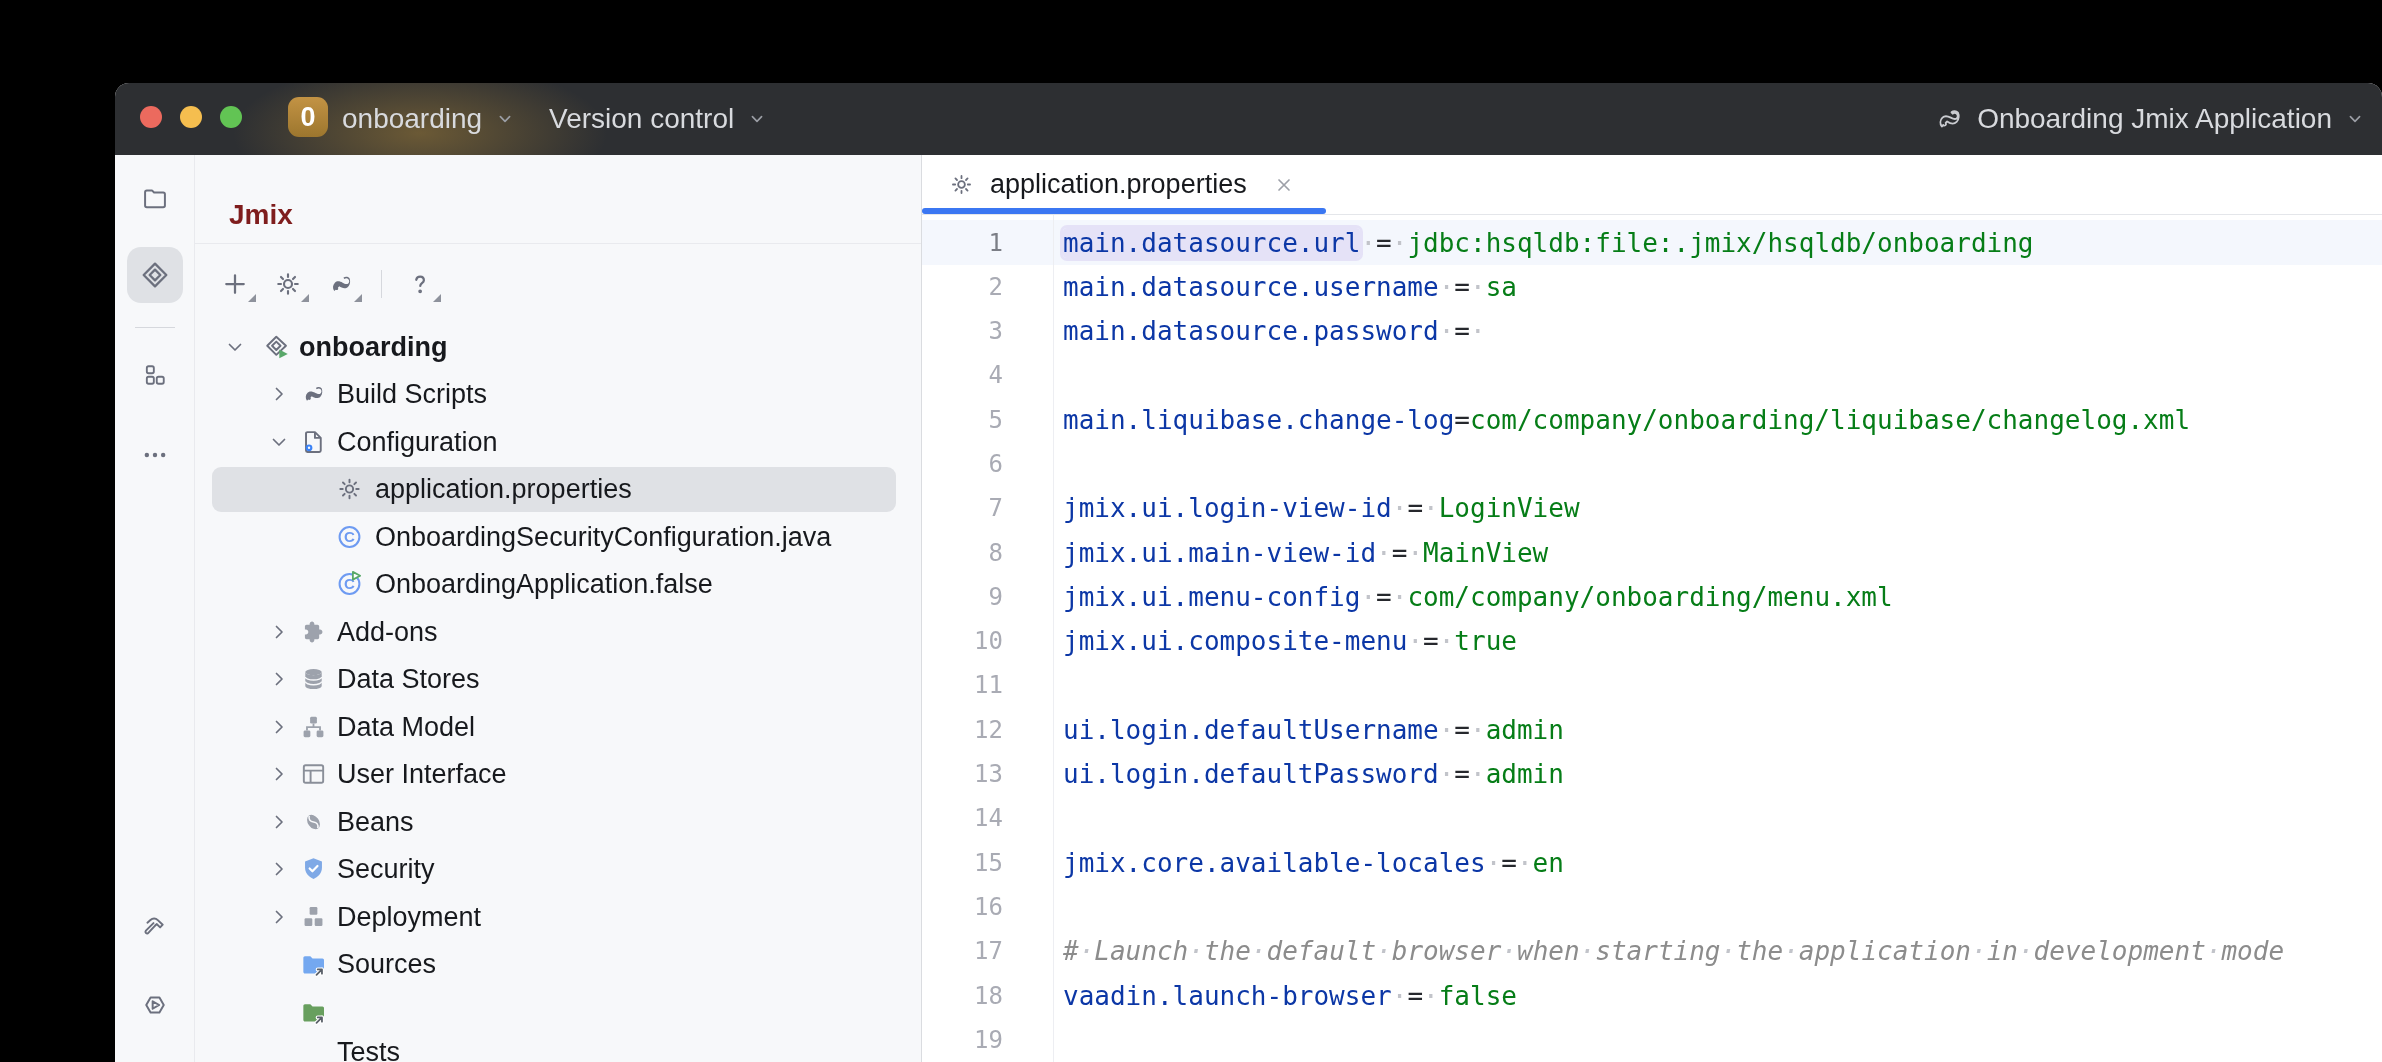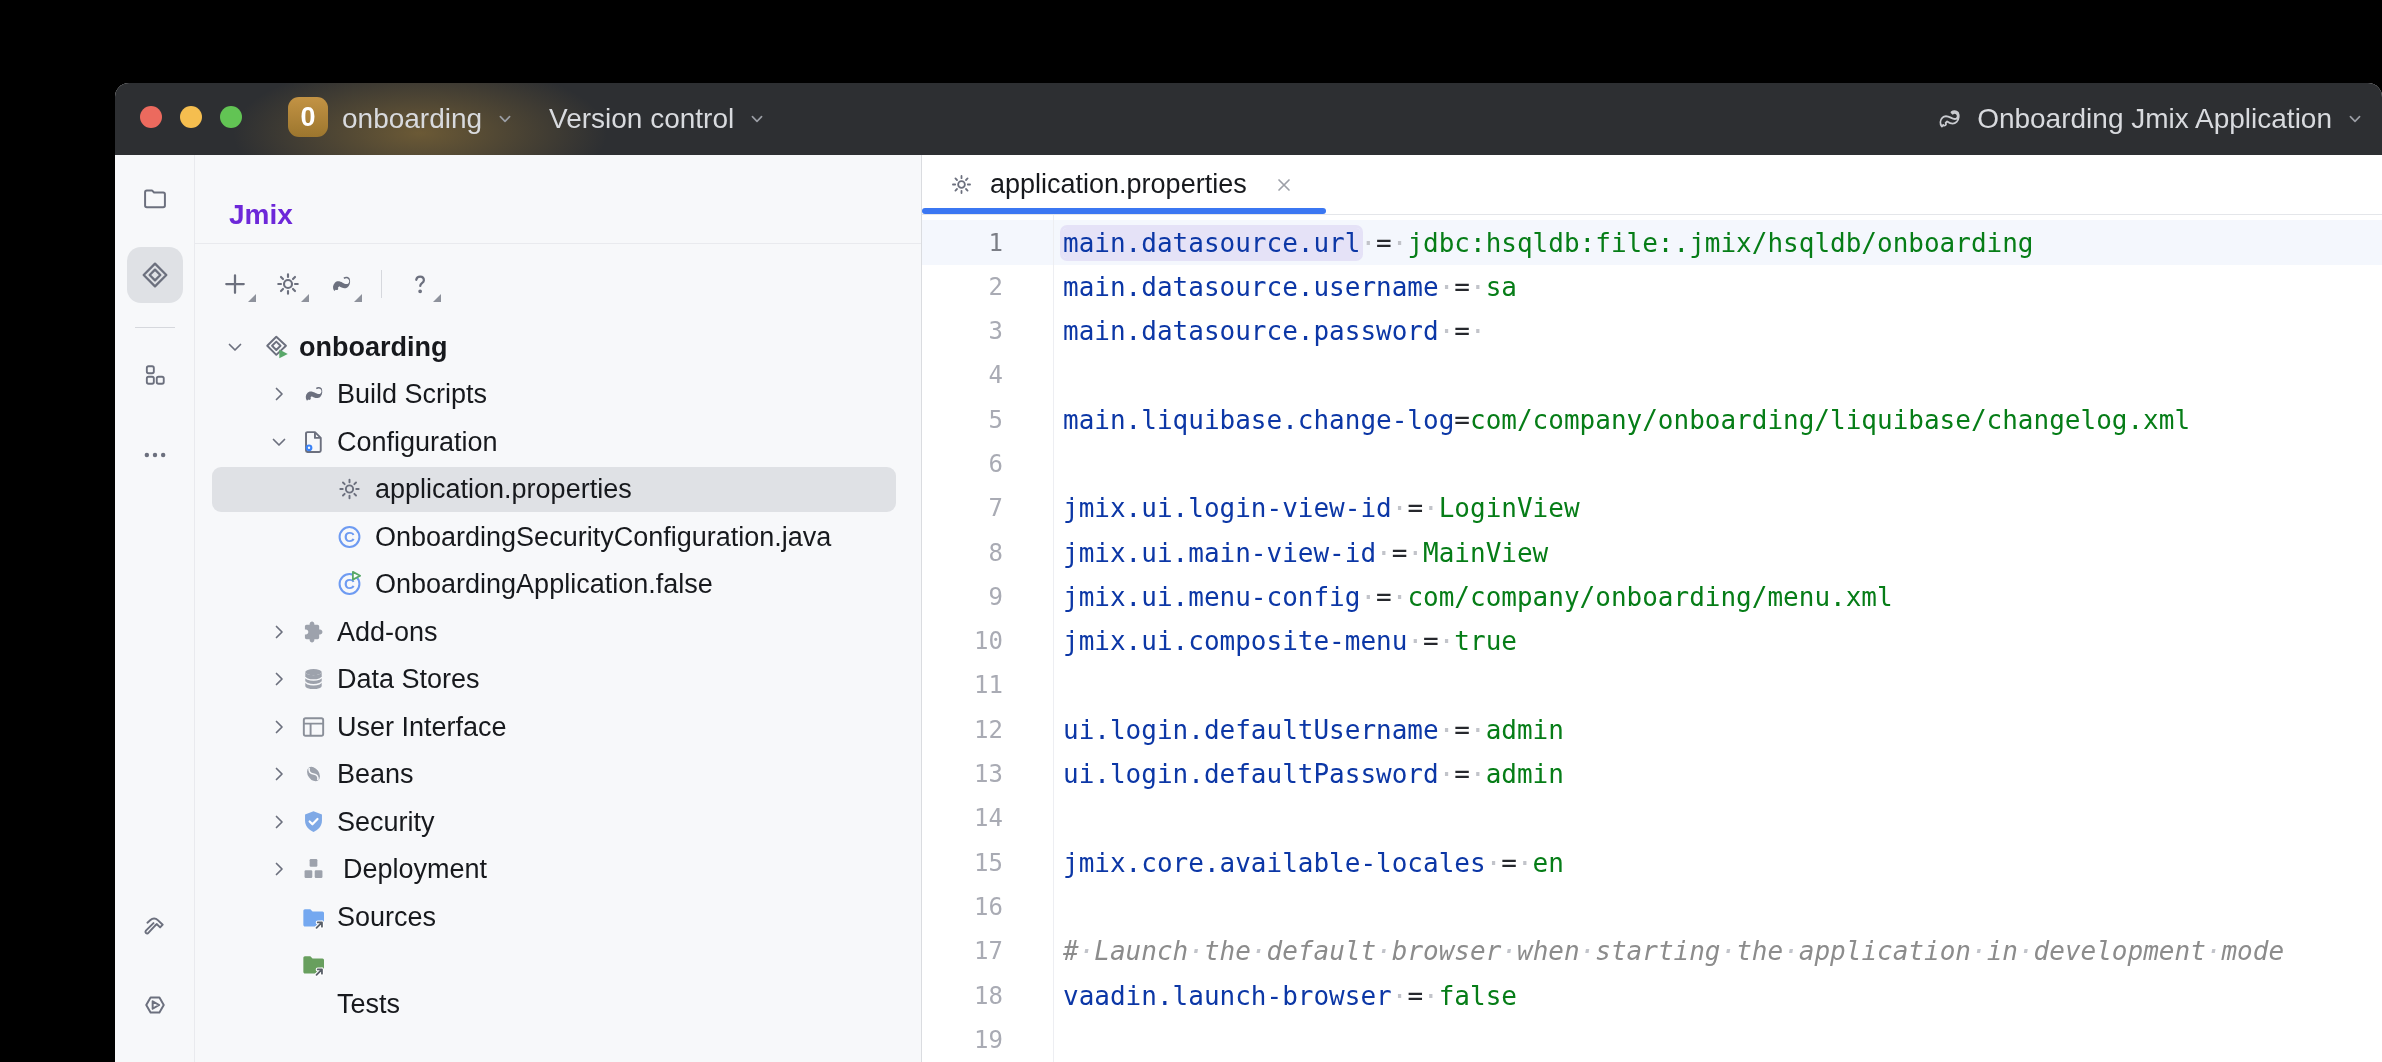--- a/index.html
+++ b/index.html
@@ -33,21 +33,21 @@
   .stripe .sbtn svg { width:28px; height:28px; display:block; }
   .stripe .sbtn.active { left:12px; width:56px; height:56px; background:#DFE1E5; border-radius:14px;
                          display:flex; align-items:center; justify-content:center; }
   .stripe .sbtn.active svg { width:32px; height:32px; }
   .stripe .sdivider { position:absolute; left:20px; width:40px; height:1px; background:#D6D8DD; }
 
   .tree-panel { width:727px; flex:0 0 727px; background:#F7F8FA; border-right:1px solid #DADCE0;
                 display:flex; flex-direction:column; overflow:hidden; }
   .panel-header { height:89px; display:flex; align-items:flex-end; padding:0 0 12px 34px;
                   border-bottom:1px solid #E9EAEE; }
-  .panel-header span { font-size:28px; font-weight:700; color:#6d28d9; }
+  .panel-header span { font-size:28px; font-weight:700; color:#7f1d1d; }
   .panel-toolbar { height:79px; display:flex; align-items:center; padding-left:25px; }
   .tbtn { position:relative; width:30px; height:30px; margin-right:23px; color:#6C707E; }
   .tbtn svg { width:30px; height:30px; display:block; }
   .tbtn::after { content:''; position:absolute; right:-6px; bottom:-3px; width:0; height:0;
                  border-left:8px solid transparent; border-bottom:8px solid #8E929C; }
   .tdivider { width:1px; height:28px; background:#D6D8DD; margin:0 23px 0 2px; }
 
   .tree { flex:1; overflow:hidden; }
   .tree-row { position:relative; height:47.5px; cursor:default; }
   .tree-row .selbg { position:absolute; left:17px; right:25px; top:1px; bottom:1px;
@@ -314,20 +314,38 @@
             <span class="tlabel" style="left: 142px;">Data Stores</span>
           </div>
           <div class="tree-row">
             <span class="tchev" style="left: 72px;">
               <svg viewBox="0 0 24 24">
                 <path d="M9.5 6.5L15 12l-5.5 5.5" stroke="currentColor" stroke-width="1.7" fill="none" stroke-linecap="round" stroke-linejoin="round"></path>
               </svg>
             </span>
             <span class="ticon" style="left: 104px; color: rgb(108, 112, 126);">
               <svg viewBox="0 0 24 24">
+                <g fill="#9DA2AC">
+                  <rect x="9.2" y="3.6" width="5.6" height="5.6" rx="1.2"></rect>
+                  <rect x="3.8" y="14.8" width="5.6" height="5.6" rx="1.2"></rect>
+                  <rect x="14.6" y="14.8" width="5.6" height="5.6" rx="1.2"></rect>
+                </g>
+                <path d="M12 9.2v2.9M12 12.1H6.6v2.7M12 12.1h5.4v2.7" stroke="#9DA2AC" stroke-width="1.5" fill="none"></path>
+              </svg>
+            </span>
+            <span class="tlabel" style="left: 142px;">Data Model</span>
+          </div>
+          <div class="tree-row">
+            <span class="tchev" style="left: 72px;">
+              <svg viewBox="0 0 24 24">
+                <path d="M9.5 6.5L15 12l-5.5 5.5" stroke="currentColor" stroke-width="1.7" fill="none" stroke-linecap="round" stroke-linejoin="round"></path>
+              </svg>
+            </span>
+            <span class="ticon" style="left: 104px; color: rgb(108, 112, 126);">
+              <svg viewBox="0 0 24 24">
                 <g fill="none" stroke="#8A8F99" stroke-width="1.6">
                   <rect x="4" y="4.8" width="16" height="14.4" rx="1.5"></rect>
                   <path d="M4 9.2h16M9.6 9.2v10"></path>
                 </g>
               </svg>
             </span>
             <span class="tlabel" style="left: 142px;">User Interface</span>
           </div>
           <div class="tree-row">
             <span class="tchev" style="left: 72px;">
@@ -367,21 +385,21 @@
             </span>
             <span class="ticon" style="left: 104px; color: rgb(108, 112, 126);">
               <svg viewBox="0 0 24 24">
                 <g fill="#9DA2AC">
                   <rect x="8.8" y="3.8" width="6.4" height="6.4" rx="1"></rect>
                   <rect x="4.6" y="13" width="6.4" height="6.4" rx="1"></rect>
                   <rect x="13" y="13" width="6.4" height="6.4" rx="1"></rect>
                 </g>
               </svg>
             </span>
-            <span class="tlabel" style="left: 148px;">Deployment</span>
+            <span class="tlabel" style="left: 142px;">Deployment</span>
           </div>
           <div class="tree-row">
             <span class="ticon" style="left: 104px; color: rgb(108, 112, 126);">
               <svg viewBox="0 0 24 24">
                 <path d="M3.6 18.6V6.9c0-.7.6-1.3 1.3-1.3h4.5l1.8 1.8h8.2c.7 0 1.3.6 1.3 1.3v9.9c0 .7-.6 1.3-1.3 1.3H4.9c-.7 0-1.3-.6-1.3-1.3z" fill="#74A8F0"></path>
                 <g fill="none">
                   <path d="M14.5 21l4.5-4.5M19 20v-3.5h-3.5" stroke="#fff" stroke-width="3.4" stroke-linecap="round" stroke-linejoin="round"></path>
                   <path d="M14.5 21l4.5-4.5M19 20v-3.5h-3.5" stroke="#5A6069" stroke-width="1.5" stroke-linecap="round" stroke-linejoin="round"></path>
                 </g>
               </svg>

